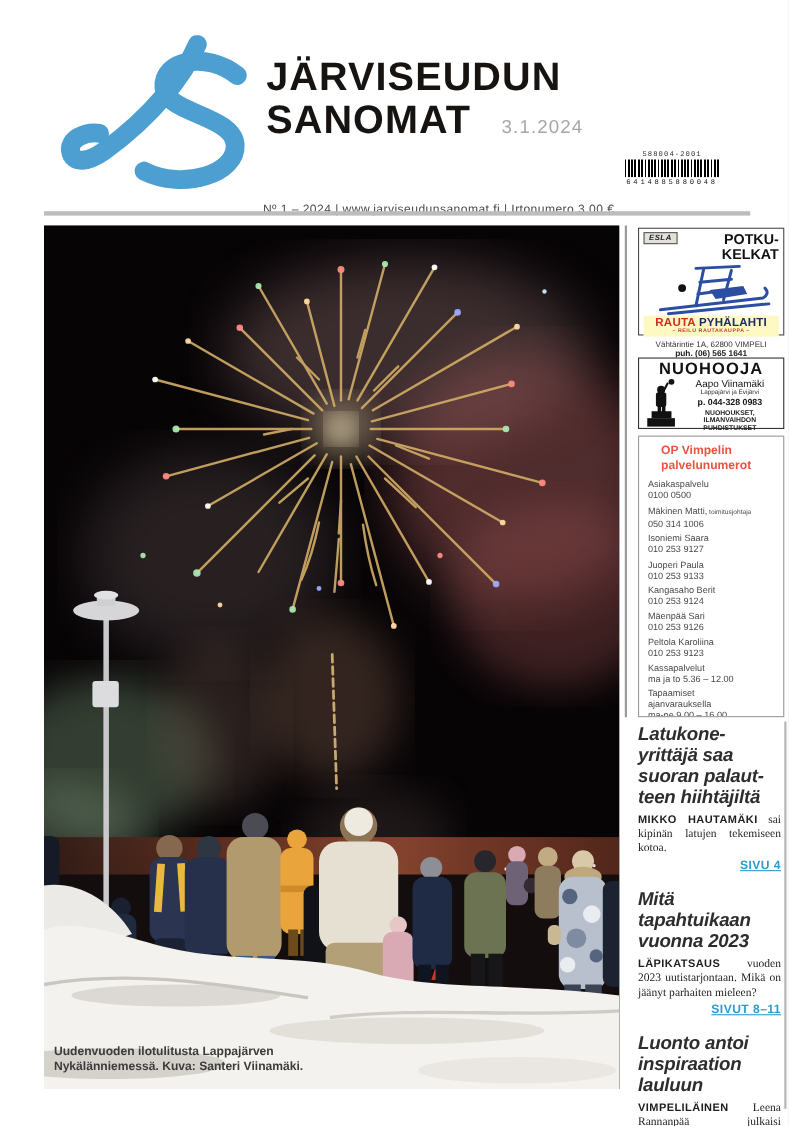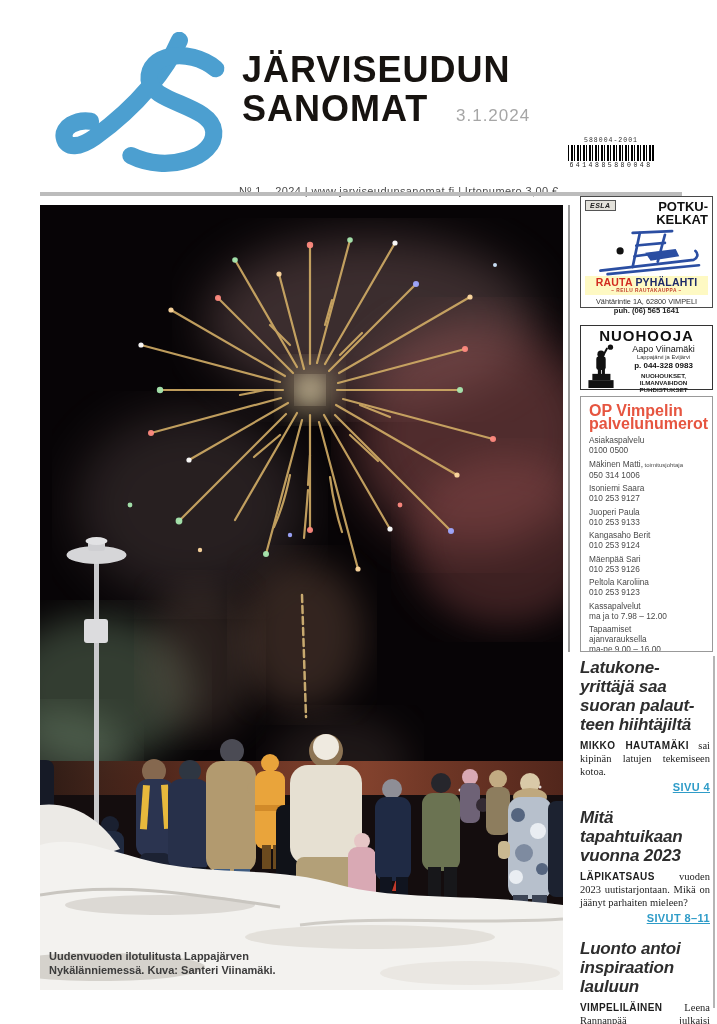--- a/index.html
+++ b/index.html
@@ -24,21 +24,21 @@
   #photo{position:absolute;left:40px;top:205px;width:523px;height:785px;background:#070406;overflow:hidden;}
   #photo svg{position:absolute;left:0;top:0;}
   #photo-caption{position:absolute;left:9px;top:744px;font-size:11px;font-weight:bold;
                  line-height:14px;color:#3b3b3b;}
 
   
   #col-rule{position:absolute;left:568px;top:205px;width:1.5px;height:447px;background:#9a9a9a;}
   #teaser-rule{position:absolute;left:713px;top:656px;width:2px;height:352px;background:#b5b5b5;}
 
   .adbox{position:absolute;left:580px;width:133px;background:#fff;box-sizing:border-box;}
-  #ad-esla{top:196px;height:112px;border:1.5px solid #4a4a4a;padding:3px 4px;}
+  #ad-esla{top:207px;height:98px;border:1.5px solid #4a4a4a;padding:3px 4px;}
   .esla-head{display:flex;justify-content:space-between;align-items:flex-start;}
   .esla-badge{border:1px solid #555;background:#e3e1da;font-size:7px;font-weight:bold;font-style:italic;
               padding:1px 4px;color:#222;letter-spacing:.5px;}
   .esla-product{font-size:13px;font-weight:bold;line-height:13px;text-align:right;color:#111;}
   #sled{display:block;margin:-2px auto 0;}
   .rauta-bar{background:#fef9c3;text-align:center;padding:1px 0 0;}
   .rauta-line{font-size:10.5px;font-weight:bold;line-height:11px;letter-spacing:.2px;}
   .rauta-red{color:#d22b20;}
   .rauta-navy{color:#1d2a68;}
   .rauta-tag{font-size:4.8px;font-weight:bold;color:#c03a2a;letter-spacing:.5px;line-height:6px;padding-bottom:1px;}
@@ -48,21 +48,21 @@
   #ad-nuoh{top:325px;height:65px;border:1.5px solid #333;padding:2px 3px;}
   .nuoh-title{font-size:15px;font-weight:bold;letter-spacing:1px;text-align:center;color:#111;line-height:16px;}
   .nuoh-row{display:flex;}
   .nuoh-col{flex:1;text-align:center;}
   .nuoh-name{font-size:9px;font-weight:normal;color:#111;line-height:10px;}
   .nuoh-area{font-size:5.8px;color:#333;line-height:7px;}
   .nuoh-phone{font-size:8px;font-weight:bold;color:#111;line-height:10px;}
   .nuoh-serv{font-size:6.2px;font-weight:bold;color:#222;line-height:7px;margin-top:1px;}
 
   #ad-op{top:396px;height:256px;border:1px solid #999;padding:7px 8px;overflow:hidden;}
-  .op-title{color:#e65540;font-size:16px;font-weight:bold;line-height:13px;margin-bottom:5px;}
+  .op-title{color:#e65540;font-size:11px;font-weight:bold;line-height:13px;margin-bottom:5px;margin-left:12px;}
   .op-entry{margin-bottom:3.5px;}
   .op-entry-name{font-size:8.3px;color:#4a4a4a;line-height:10px;}
   .op-role{font-size:6px;color:#4a4a4a;}
   .op-entry-number{font-size:8.3px;color:#4a4a4a;line-height:10px;}
 
   
   #teasers{position:absolute;left:580px;top:658px;width:130px;}
   .teaser{margin-bottom:15px;}
   .teaser-headline{margin:0 0 5px;font-size:17px;line-height:19px;font-weight:bold;
                    letter-spacing:-.2px;color:#2d2d2d;font-style:italic;}
@@ -384,21 +384,21 @@
     <div class="op-entry">
       <div class="op-entry-name">Mäenpää Sari</div>
       <div class="op-entry-number">010 253 9126</div>
     </div>
     <div class="op-entry">
       <div class="op-entry-name">Peltola Karoliina</div>
       <div class="op-entry-number">010 253 9123</div>
     </div>
     <div class="op-entry">
       <div class="op-entry-name">Kassapalvelut</div>
-      <div class="op-entry-number">ma ja to 7.98 – 12.00</div>
+      <div class="op-entry-number">ma ja to 5.36 – 12.00</div>
     </div>
     <div class="op-entry">
       <div class="op-entry-name pre">Tapaamiset
 ajanvarauksella</div>
       <div class="op-entry-number">ma-pe 9.00 – 16.00</div>
     </div>
 
   </div>
 
   <div id="teasers">

